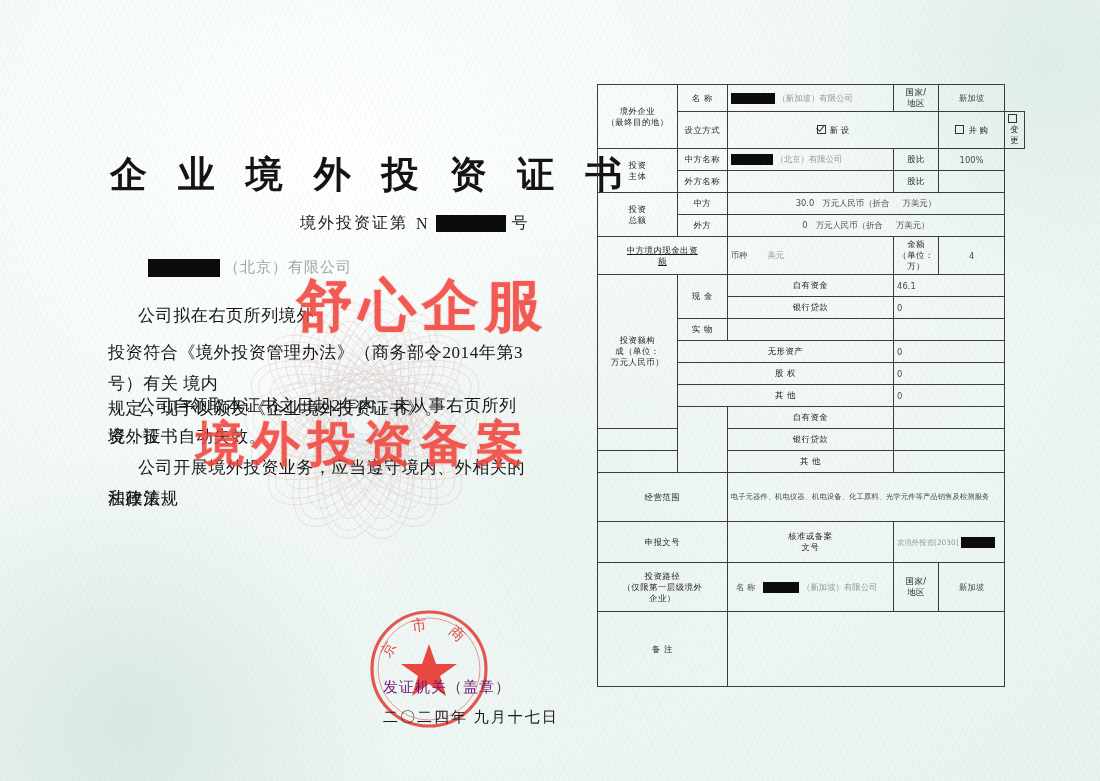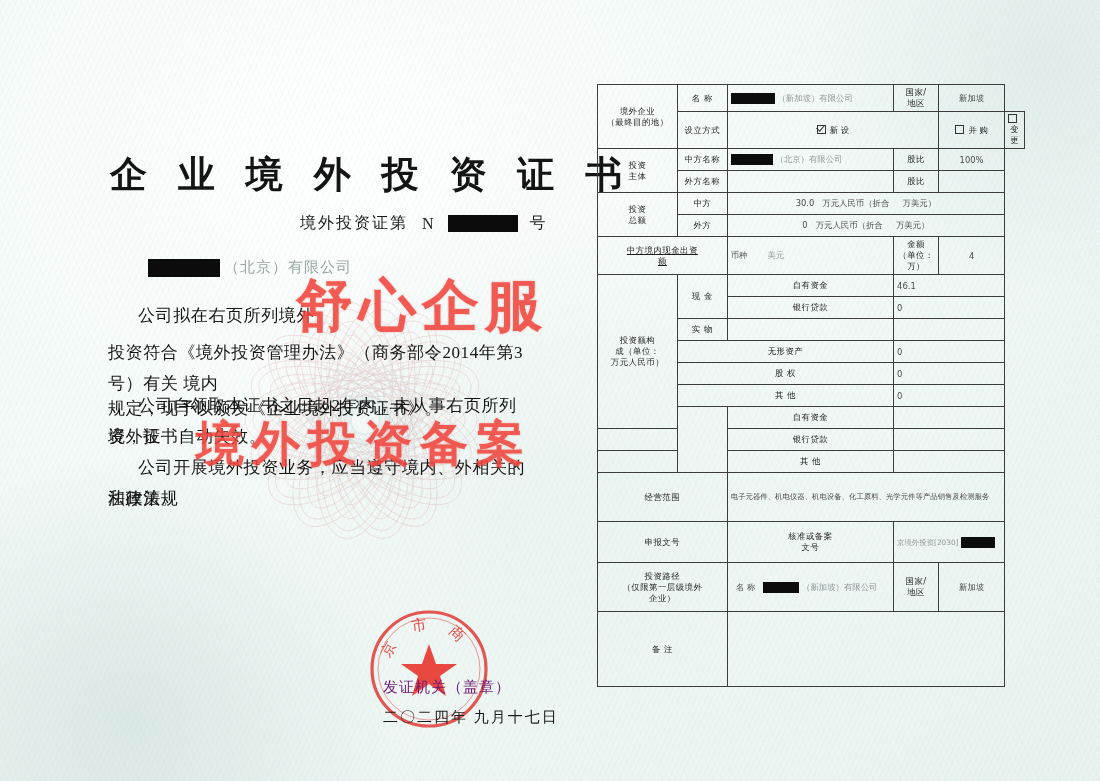--- a/index.html
+++ b/index.html
@@ -39,21 +39,21 @@
   }
   .doc-title{
     position:absolute;left:110px;top:150px;width:410px;
     font-family:"DejaVu Serif", serif;
     font-size:37px;font-weight:bold;letter-spacing:9px;
     color:#141414;white-space:nowrap;
   }
   .cert-no-row{
     position:absolute;left:300px;top:213px;
     font-size:16px;color:#1b1b1b;letter-spacing:2px;
-    display:flex;align-items:center;gap:8px;
+    display:flex;align-items:center;gap:2px;
   }
   .redact{
     display:inline-block;background:#0c0c0c;height:17px;vertical-align:middle;
   }
   .company-line{
     position:absolute;left:148px;top:258px;
     font-size:15px;color:#2a2a2a;letter-spacing:1px;
     display:flex;align-items:center;gap:4px;
   }
   .company-line .faded{color:#9aa7a4;}

